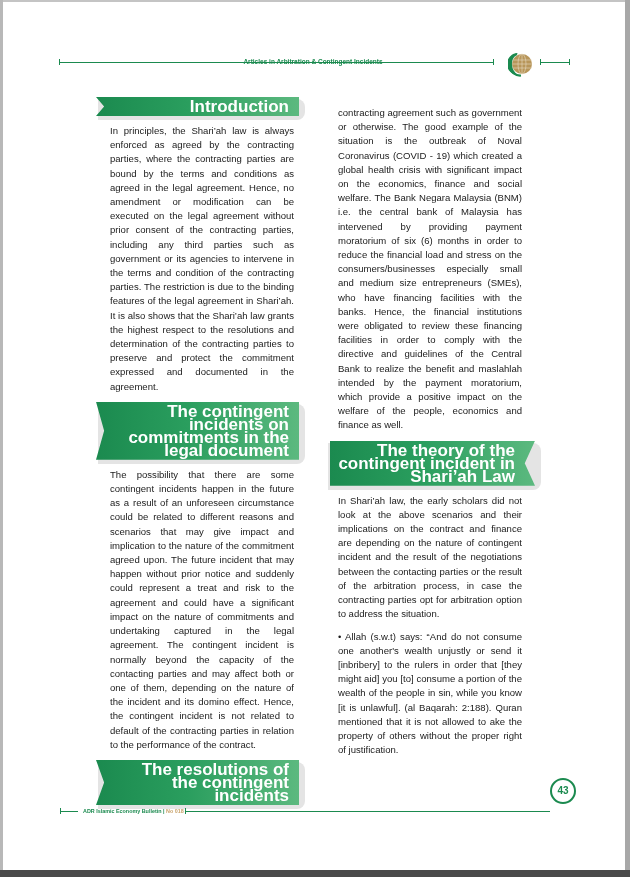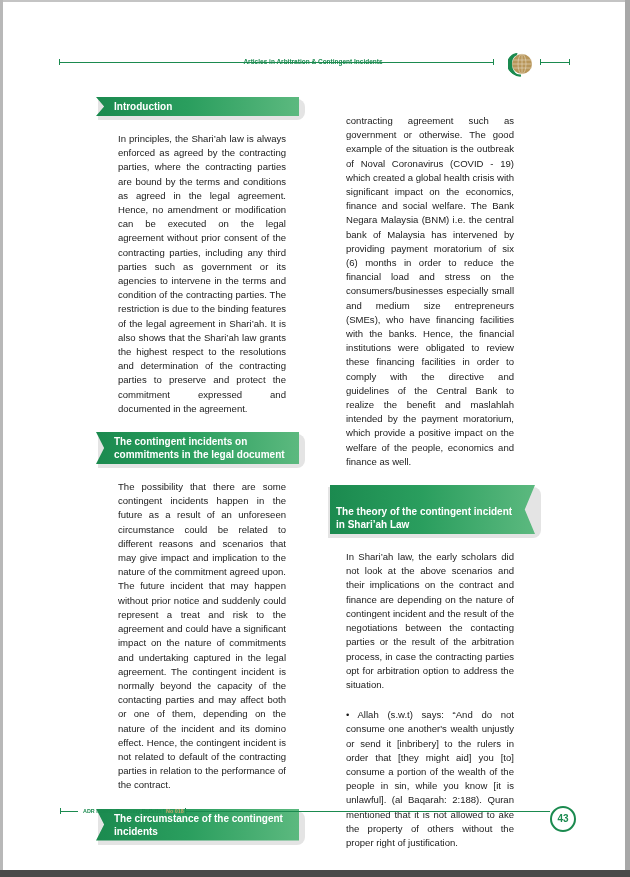--- a/index.html
+++ b/index.html
@@ -12,31 +12,31 @@
 
   .hline { position:absolute; height:1px; background:#1b8a4f; }
   .tick { position:absolute; width:1px; height:6px; background:#1b8a4f; }
   .running-head { position:absolute; top:56px; left:200px; width:220px; text-align:center; font-size:6.5px; font-weight:bold; color:#1b8a4f; background:transparent; }
   .logo { position:absolute; left:505px; top:49px; width:26px; height:26px; }
 
   .col { position:absolute; top:95px; width:200px; }
   .col-left { left:102px; }
   .col-right { left:330px; top:96px; }
 
-  .p { font-size:9.55px; line-height:14.2px; color:#1a1a1a; text-align:justify; margin:16px; font-family:"Liberation Sans", sans-serif; }
+  .p { font-size:9.55px; line-height:14.2px; color:#1a1a1a; text-align:justify; margin:8px; font-family:"Liberation Sans", sans-serif; }
 
-  .banner { position:relative; margin:0 0 4px 0; color:#fff; font-weight:bold; text-align:left; font-size:10px; line-height:13px; }
+  .banner { position:relative; margin:0 0 4px 0; color:#fff; font-weight:bold; text-align:right; font-size:17px; line-height:13px; }
   .banner .shadow { position:absolute; background:#e4e4e4; border-radius:0 8px 8px 0; }
   .banner .body { position:relative; background:linear-gradient(90deg,#1b8a4f 0%,#2a9e5e 45%,#5cb97f 100%); }
   .banner-left .body { clip-path:polygon(0 0,100% 0,100% 100%,0 100%,4% 50%); padding:3px 10px 3px 18px; }
-  .banner-right .body { clip-path:polygon(0 0,100% 0,95% 50%,100% 100%,0 100%); padding:20px 20px 3px 6px; }
+  .banner-right .body { clip-path:polygon(0 0,100% 0,95% 50%,100% 100%,0 100%); padding:3px 20px 3px 6px; }
 
   .footer-text { position:absolute; top:806px; left:80px; font-size:5.4px; font-weight:bold; color:#1b8a4f; white-space:nowrap; }
   .footer-text .issue { color:#c9a36a; }
-  .page-num { position:absolute; left:547px; top:804px; width:22px; height:22px; border:2px solid #1b8a4f; border-radius:50%; text-align:center; line-height:22px; font-size:10px; font-weight:bold; color:#1b8a4f; background:#fff; }
+  .page-num { position:absolute; left:547px; top:776px; width:22px; height:22px; border:2px solid #1b8a4f; border-radius:50%; text-align:center; line-height:22px; font-size:10px; font-weight:bold; color:#1b8a4f; background:#fff; }
 </style>
 </head>
 <body>
 
 <div class="edge-top"></div>
 <div class="edge-left"></div>
 <div class="edge-right"></div>
 <div class="edge-bottom"></div>
 
 <div class="page">
@@ -71,21 +71,21 @@
     <p class="p">In principles, the Shari’ah law is always enforced as agreed by the contracting parties, where the contracting parties are bound by the terms and conditions as agreed in the legal agreement. Hence, no amendment or modification can be executed on the legal agreement without prior consent of the contracting parties, including any third parties such as government or its agencies to intervene in the terms and condition of the contracting parties. The restriction is due to the binding features of the legal agreement in Shari’ah. It is also shows that the Shari’ah law grants the highest respect to the resolutions and determination of the contracting parties to preserve and protect the commitment expressed and documented in the agreement.</p>
 
     <div class="banner banner-left" style="width:203px;margin-left:-6px;">
       <div class="shadow" style="left:2px;top:2px;right:-6px;bottom:-4px;"></div>
       <div class="body">The contingent incidents on commitments in the legal document</div>
     </div>
     <p class="p">The possibility that there are some contingent incidents happen in the future as a result of an unforeseen circumstance could be related to different reasons and scenarios that may give impact and implication to the nature of the commitment agreed upon. The future incident that may happen without prior notice and suddenly could represent a treat and risk to the agreement and could have a significant impact on the nature of commitments and undertaking captured in the legal agreement. The contingent incident is normally beyond the capacity of the contacting parties and may affect both or one of them, depending on the nature of the incident and its domino effect. Hence, the contingent incident is not related to default of the contracting parties in relation to the performance of the contract.</p>
 
     <div class="banner banner-left" style="width:203px;margin-left:-6px;margin-top:6px;">
       <div class="shadow" style="left:2px;top:2px;right:-6px;bottom:-4px;"></div>
-      <div class="body">The circumstance of the contingent incidents</div>
+      <div class="body">The resolutions of the contingent incidents</div>
     </div>
   </div>
 
   <div class="col col-right" style="left:327px;">
     <p class="p">contracting agreement such as government or otherwise. The good example of the situation is the outbreak of Noval Coronavirus (COVID - 19) which created a global health crisis with significant impact on the economics, finance and social welfare. The Bank Negara Malaysia (BNM) i.e. the central bank of Malaysia has intervened by providing payment moratorium of six (6) months in order to reduce the financial load and stress on the consumers/businesses especially small and medium size entrepreneurs (SMEs), who have financing facilities with the banks. Hence, the financial institutions were obligated to review these financing facilities in order to comply with the directive and guidelines of the Central Bank to realize the benefit and maslahlah intended by the payment moratorium, which provide a positive impact on the welfare of the people, economics and finance as well.</p>
 
     <div class="banner banner-right" style="width:205px;margin-top:6px;">
       <div class="shadow" style="left:-2px;top:2px;right:-6px;bottom:-4px;"></div>
       <div class="body">The theory of the contingent incident in Shari’ah Law</div>
     </div>

